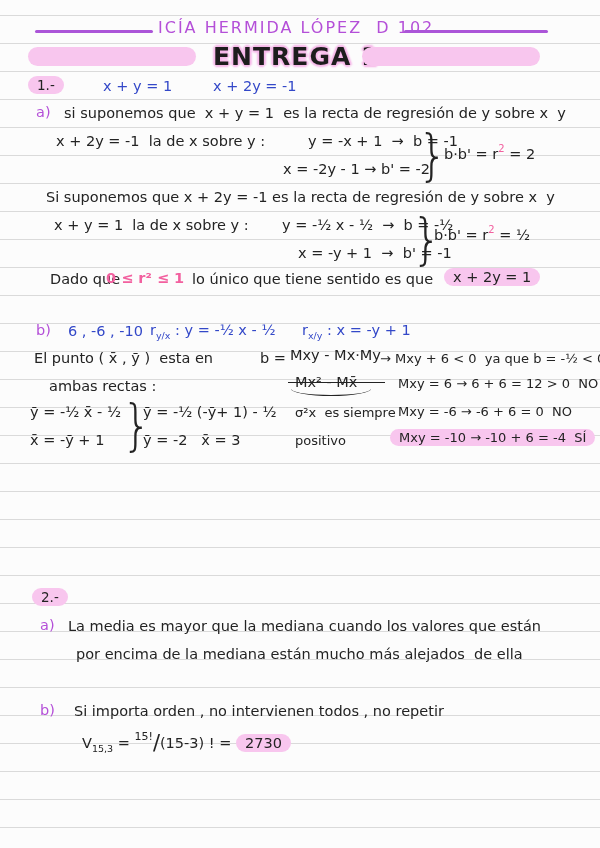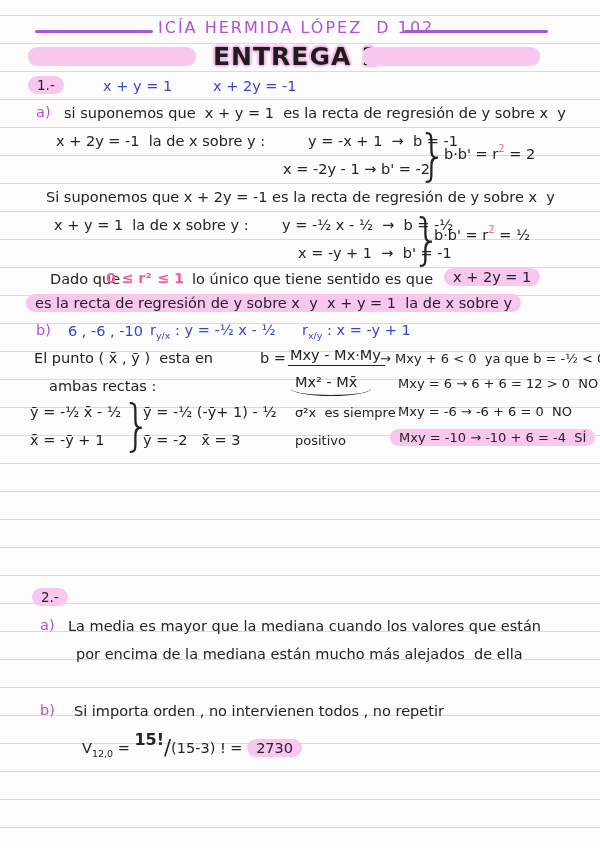--- a/index.html
+++ b/index.html
@@ -17,23 +17,23 @@
   .small{font-size:13px;}
   .hl{background:#f8c6ee;border-radius:11px;padding:1px 9px;}
   .hline{position:absolute;height:3px;background:#ab55d8;border-radius:2px;}
   .pillbar{position:absolute;height:19px;background:#f8c6ee;border-radius:10px;}
   .title{font-size:25px;font-weight:bold;letter-spacing:1px;color:#1d1d1d;
     text-shadow:0 0 3px #f6b7e9,2px 0 2px #f6b7e9,-2px 0 2px #f6b7e9,0 2px 2px #f6b7e9,0 -2px 2px #f6b7e9;}
   .hname{font-size:16px;letter-spacing:2px;color:#b44fd8;}
   .brace{position:absolute;font-size:46px;font-weight:200;color:#232323;transform:scaleY(1.2);transform-origin:center;}
   .sup{font-size:10px;vertical-align:7px;}
   .sub{font-size:9.5px;vertical-align:-4px;}
-  .fracnum{border-bottom:1.6px solid #232323;padding:0 4px 2px 2px;}
+  .fracnum{border-bottom:1.6px solid #232323;padding:0 4px 19px 2px;}
   .underbrace{position:absolute;height:7px;border-bottom:1.7px solid #232323;border-radius:0 0 55% 55%/0 0 100% 100%;}
-  .raised{font-size:16px;vertical-align:8px;font-weight:bold;}
+  .raised{font-size:11px;vertical-align:8px;}
   .bigslash{font-size:21px;vertical-align:-2px;}
 </style>
 </head>
 <body>
 
 <div class="page">
 
   <div class="hline" style="left:35px;top:30px;width:118px;"></div>
   <div class="t hname" style="left:158px;top:18px;">ICÍA HERMIDA LÓPEZ  D 102</div>
   <div class="hline" style="left:404px;top:30px;width:144px;"></div>
@@ -58,21 +58,20 @@
   <div class="t" style="left:54px;top:217px;">x + y = 1  la de x sobre y :</div>
   <div class="t" style="left:282px;top:217px;">y = -½ x - ½  →  b = -½</div>
   <div class="t" style="left:298px;top:245px;">x = -y + 1  →  b' = -1</div>
   <div class="brace" style="left:412px;top:212px;">}</div>
   <div class="t" style="left:434px;top:224px;"><span>b·b' = r</span><span class="sup pinkink">2</span><span> = ½</span></div>
 
   <div class="t" style="left:50px;top:271px;">Dado que</div>
   <div class="t pinkink" style="left:106px;top:270px;font-weight:bold;">0 ≤ r² ≤ 1</div>
   <div class="t" style="left:192px;top:271px;">lo único que tiene sentido es que</div>
   <div class="t hl" style="left:444px;top:268px;">x + 2y = 1</div>
-  <div class="t hl" style="left:26px;top:294px;">es la recta de regresión de y sobre x  y  x + y = 1  la de x sobre y</div>
 
   <div class="t purple" style="left:36px;top:322px;">b)</div>
   <div class="t blue" style="left:68px;top:323px;">6 , -6 , -10</div>
   <div class="t blue" style="left:150px;top:322px;"><span>r</span><span class="sub">y/x</span><span> : y = -½ x - ½</span></div>
   <div class="t blue" style="left:302px;top:322px;"><span>r</span><span class="sub">x/y</span><span> : x = -y + 1</span></div>
 
   <div class="t" style="left:34px;top:350px;">El punto ( x̄ , ȳ )  esta en</div>
   <div class="t" style="left:260px;top:350px;">b =</div>
   <div class="t fracnum" style="left:288px;top:347px;">Mxy - Mx·My</div>
   <div class="t small" style="left:380px;top:351px;">→ Mxy + 6 &lt; 0  ya que b = -½ &lt; 0</div>
@@ -93,15 +92,15 @@
   <div class="t small" style="left:295px;top:433px;">positivo</div>
   <div class="t small hl" style="left:390px;top:429px;">Mxy = -10 → -10 + 6 = -4  SÍ</div>
 
   <div class="t hl" style="left:32px;top:588px;font-size:13.5px;">2.-</div>
   <div class="t purple" style="left:40px;top:617px;">a)</div>
   <div class="t" style="left:68px;top:618px;">La media es mayor que la mediana cuando los valores que están</div>
   <div class="t" style="left:76px;top:646px;">por encima de la mediana están mucho más alejados  de ella</div>
   <div class="t purple" style="left:40px;top:702px;">b)</div>
   <div class="t" style="left:74px;top:703px;">Si importa orden , no intervienen todos , no repetir</div>
 
-  <div class="t" style="left:82px;top:730px;"><span>V</span><span class="sub">12,0</span><span> </span><span>=</span><span> </span><span class="raised">15!</span><span class="bigslash">/</span><span>(15-3) !</span><span> </span><span>=</span><span> </span><span class="hl">2730</span></div>
+  <div class="t" style="left:82px;top:730px;"><span>V</span><span class="sub">15,3</span><span> </span><span>=</span><span> </span><span class="raised">15!</span><span class="bigslash">/</span><span>(15-3) !</span><span> </span><span>=</span><span> </span><span class="hl">2730</span></div>
 
 </div>
 
 </body></html>

